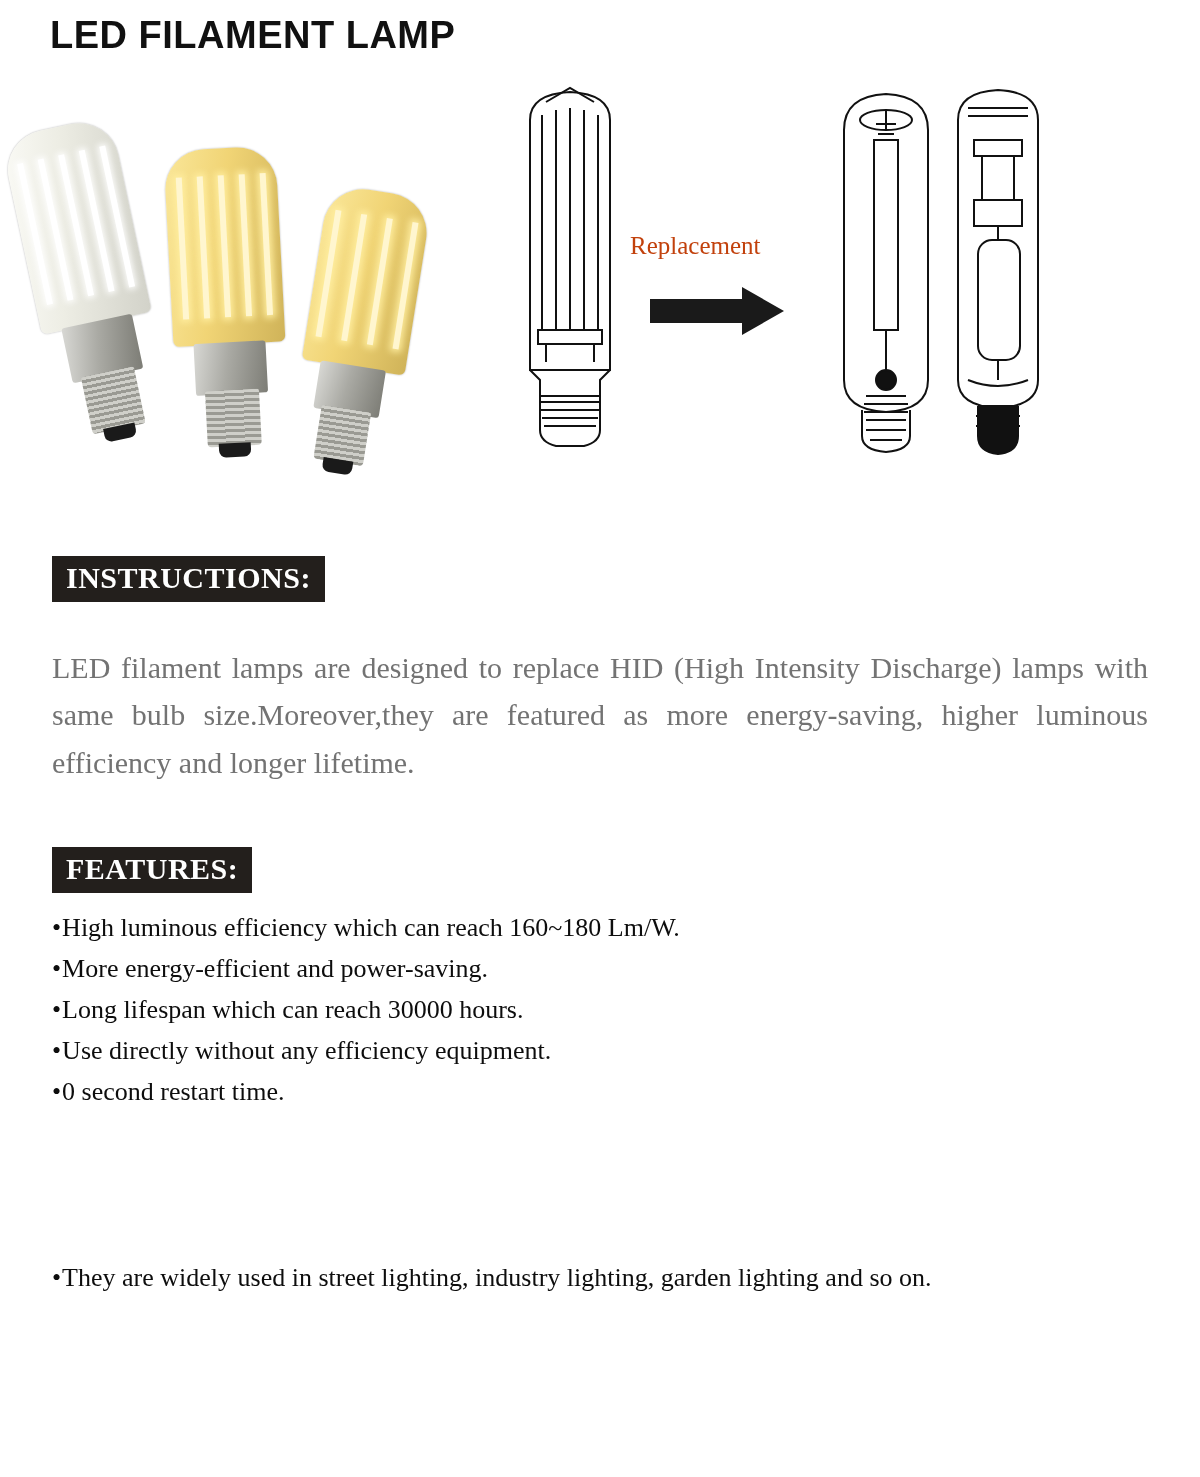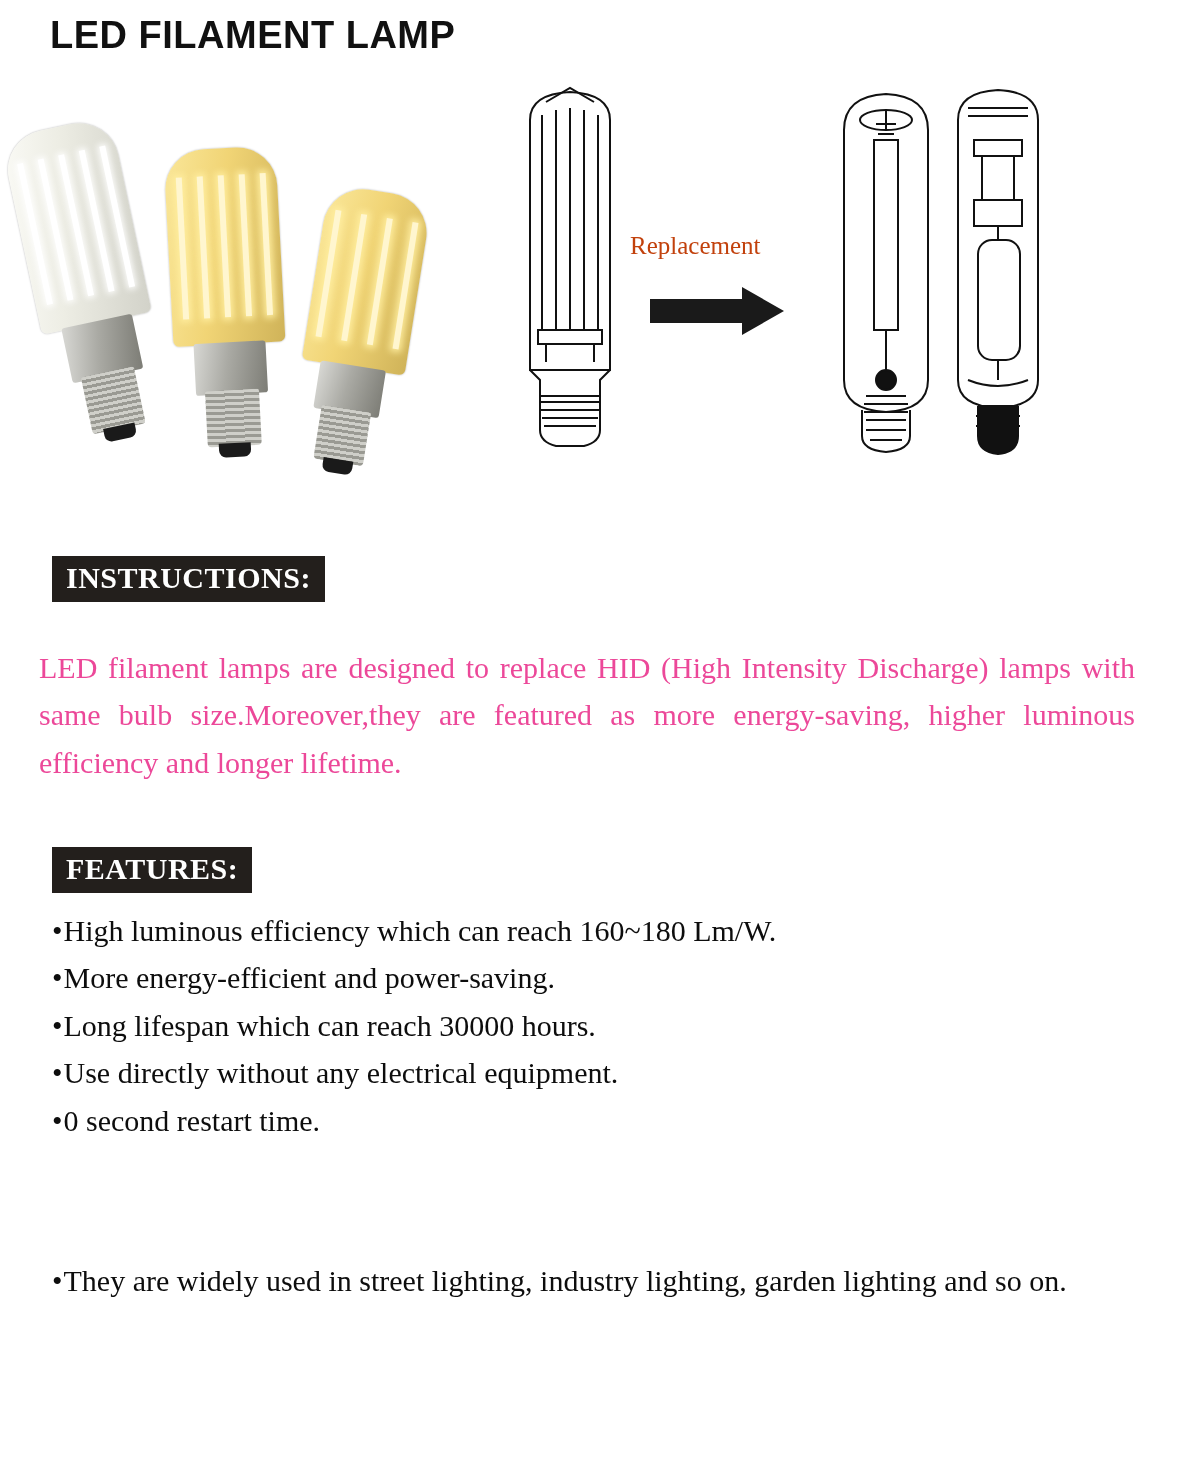--- a/index.html
+++ b/index.html
@@ -153,35 +153,35 @@
     font-weight: bold;
     font-size: 30px;
     line-height: 1.0;
     padding: 7px 14px 9px 14px;
     letter-spacing: 0.5px;
   }
   .sec-head-wrap { position: absolute; left: 52px; border-radius: 23px; }
 
   .body-text {
     position: absolute;
-    left: 39px;
+    left: 52px;
     width: 1096px;
     font-family: "Liberation Serif", serif;
     font-size: 30px;
     line-height: 1.58;
-    color: #ec4899;
+    color: #737373;
     text-align: justify;
     text-justify: inter-word;
   }
   .list {
     position: absolute;
     left: 52px;
     width: 1096px;
     font-family: "Liberation Serif", serif;
-    font-size: 30px;
+    font-size: 26px;
     line-height: 1.58;
     color: #0d0d0d;
     list-style: none;
     margin: 0;
     padding: 0;
   }
   .list li { text-align: justify; text-justify: inter-word; }
   .list li::before { content: "\2022"; margin-right: 1px; }
 
   
@@ -300,21 +300,21 @@
   </div>
   <p class="body-text" id="instructions-text">LED filament lamps are designed to replace HID (High Intensity Discharge) lamps with same bulb size.Moreover,they are featured as more energy-saving, higher luminous efficiency and longer lifetime.</p>
 
   <div class="sec-head-wrap" id="features-head">
     <span class="sec-head">FEATURES:</span>
   </div>
   <ul class="list" id="features-list">
     <li>High luminous efficiency which can reach 160~180 Lm/W.</li>
     <li>More energy-efficient and power-saving.</li>
     <li>Long lifespan which can reach 30000 hours.</li>
-    <li>Use directly without any electrical equipment.</li>
+    <li>Use directly without any efficiency equipment.</li>
     <li>0 second restart time.</li>
   </ul>
 
   <ul class="list" id="application-list">
     <li>They are widely used in street lighting, industry lighting, garden lighting and so on.</li>
   </ul>
 
 </div>
 
 </body></html>

